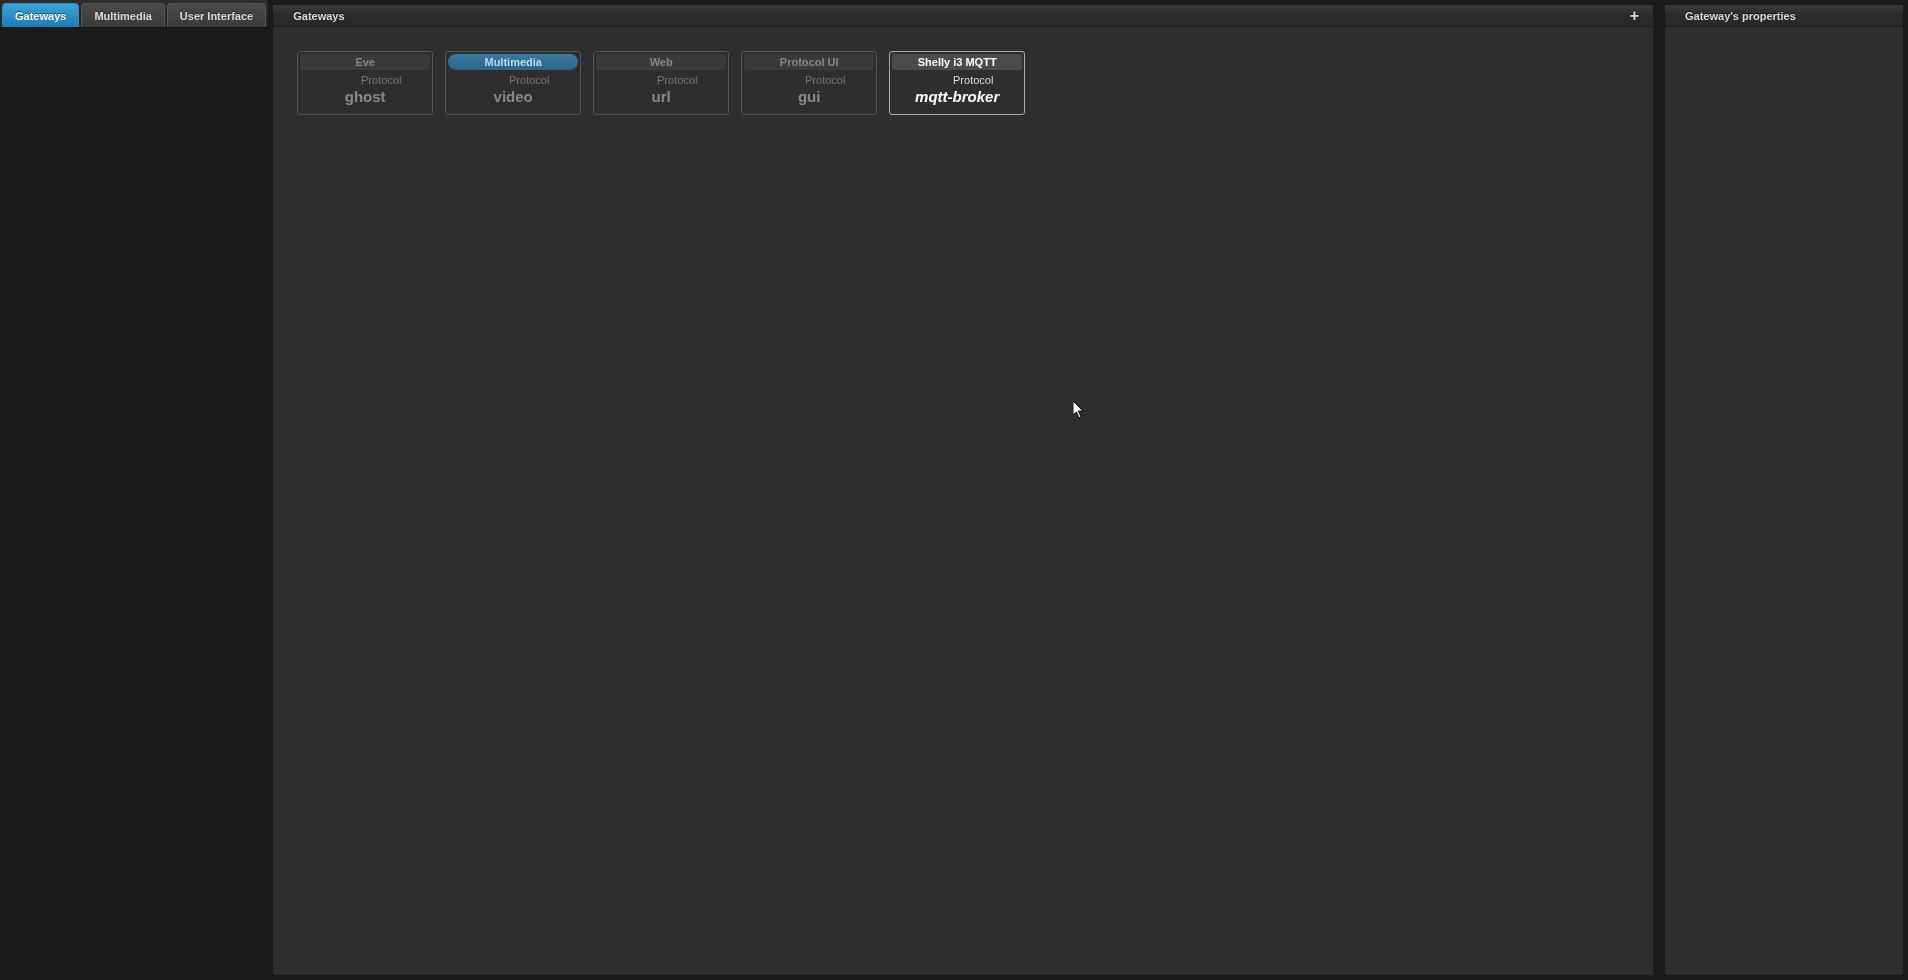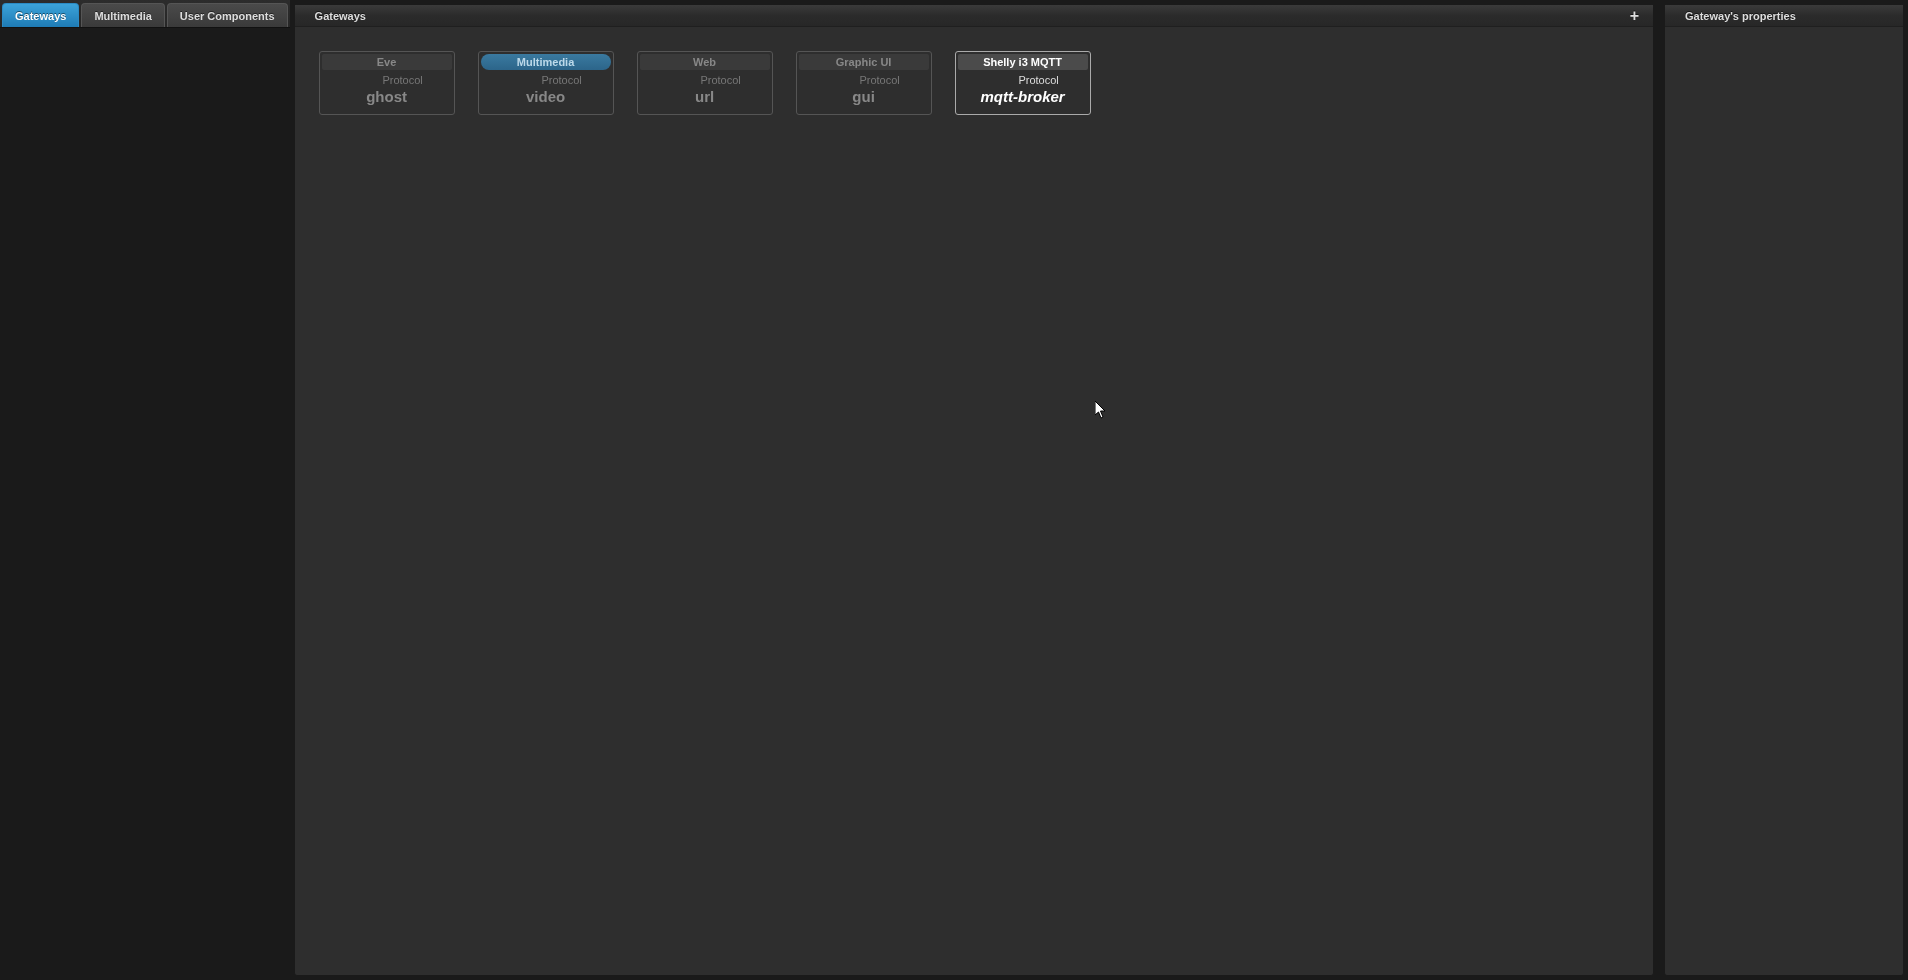--- a/index.html
+++ b/index.html
@@ -106,21 +106,21 @@
     padding: 24px 24px;
     display: flex;
     flex-wrap: wrap;
     align-content: flex-start;
   }
 
   
   .gateway-card {
     width: 136px;
     height: 64px;
-    margin-right: 23px;
+    margin-right: 12px;
     border: 1px solid #555;
     border-radius: 3px;
     background: #2e2e2e;
     display: flex;
     flex-direction: column;
     align-items: center;
     cursor: pointer;
     overflow: hidden;
   }
   .gateway-card .card-title {
@@ -198,21 +198,21 @@
   }
 </style>
 </head>
 <body>
 
 <div class="app">
 
   <div class="top-tab-bar">
     <div class="top-tab active">Gateways</div>
     <div class="top-tab">Multimedia</div>
-    <div class="top-tab">User Components</div>
+    <div class="top-tab">User Interface</div>
   </div>
 
   <div class="tab-content-wrap">
     <div class="main-panel">
 
       <div class="gateways-panel">
         <div class="panel-header">
           <span>Gateways</span>
           <span class="spacer"></span>
           <span class="add-button">+</span>
@@ -228,21 +228,21 @@
               <div class="card-title">Multimedia</div>
               <div class="card-sub">Protocol</div>
               <div class="card-value">video</div>
             </div>
             <div class="gateway-card">
               <div class="card-title">Web</div>
               <div class="card-sub">Protocol</div>
               <div class="card-value">url</div>
             </div>
             <div class="gateway-card">
-              <div class="card-title">Graphic UI</div>
+              <div class="card-title">Protocol UI</div>
               <div class="card-sub">Protocol</div>
               <div class="card-value">gui</div>
             </div>
             <div class="gateway-card selected">
               <div class="card-title">Shelly i3 MQTT</div>
               <div class="card-sub">Protocol</div>
               <div class="card-value">mqtt-broker</div>
             </div>
           </div>
 

